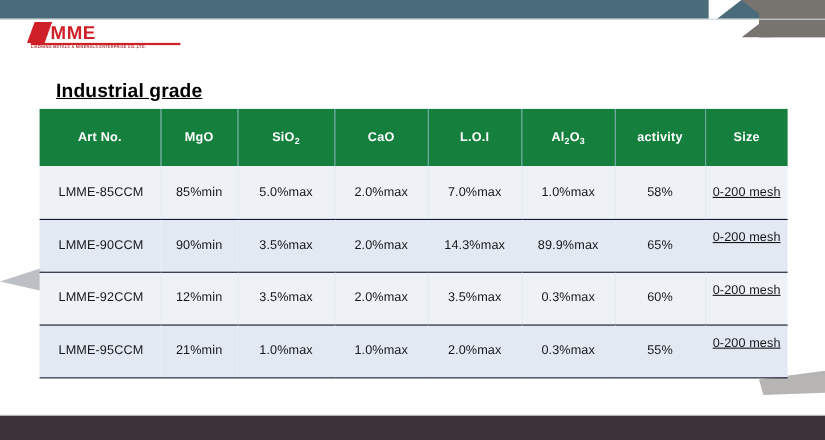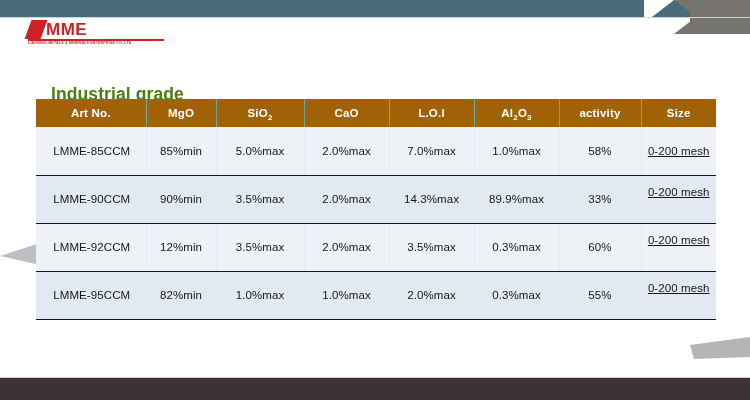--- a/index.html
+++ b/index.html
@@ -106,47 +106,47 @@
   #footer-bar-highlight {
     position: absolute;
     left: 0; bottom: 22px;
     width: 750px; height: 1px;
     background: #cfc9cb;
   }
 
   
   #page-title {
     position: absolute;
-    left: 51px; top: 84px;
+    left: 51px; top: 72px;
     font-size: 17.5px;
     font-weight: bold;
-    color: #4d7c0f;
+    color: #000000;
     letter-spacing: 0.1px;
     text-decoration: underline;
   }
 
   
   #spec-table-wrap {
     position: absolute;
     left: 36px; top: 99px;
     width: 680px;
   }
 
   table.spec-table {
     width: 680px;
     border-collapse: collapse;
     table-layout: fixed;
   }
 
   table.spec-table th {
-    background: #a16207;
+    background: #15803d;
     color: #ffffff;
     font-size: 11.5px;
     font-weight: bold;
-    height: 28px;
+    height: 52px;
     text-align: center;
     border-right: 1px solid #6fa7a9;
     letter-spacing: 0.2px;
   }
   table.spec-table th:last-child { border-right: none; }
 
   table.spec-table td {
     height: 48px;
     font-size: 11.5px;
     color: #15171a;
@@ -240,36 +240,36 @@
           <td class="col-activity">58%</td>
           <td class="col-size">0-200 mesh</td>
         </tr>
         <tr>
           <td class="col-art">LMME-90CCM</td>
           <td class="col-mgo">90%min</td>
           <td class="col-sio2">3.5%max</td>
           <td class="col-cao">2.0%max</td>
           <td class="col-loi">14.3%max</td>
           <td class="col-al2o3">89.9%max</td>
-          <td class="col-activity">33%</td>
+          <td class="col-activity">65%</td>
           <td class="col-size">0-200 mesh</td>
         </tr>
         <tr>
           <td class="col-art">LMME-92CCM</td>
           <td class="col-mgo">12%min</td>
           <td class="col-sio2">3.5%max</td>
           <td class="col-cao">2.0%max</td>
           <td class="col-loi">3.5%max</td>
           <td class="col-al2o3">0.3%max</td>
           <td class="col-activity">60%</td>
           <td class="col-size">0-200 mesh</td>
         </tr>
         <tr>
           <td class="col-art">LMME-95CCM</td>
-          <td class="col-mgo">82%min</td>
+          <td class="col-mgo">21%min</td>
           <td class="col-sio2">1.0%max</td>
           <td class="col-cao">1.0%max</td>
           <td class="col-loi">2.0%max</td>
           <td class="col-al2o3">0.3%max</td>
           <td class="col-activity">55%</td>
           <td class="col-size">0-200 mesh</td>
         </tr>
       </tbody>
   </table>
 </div>

